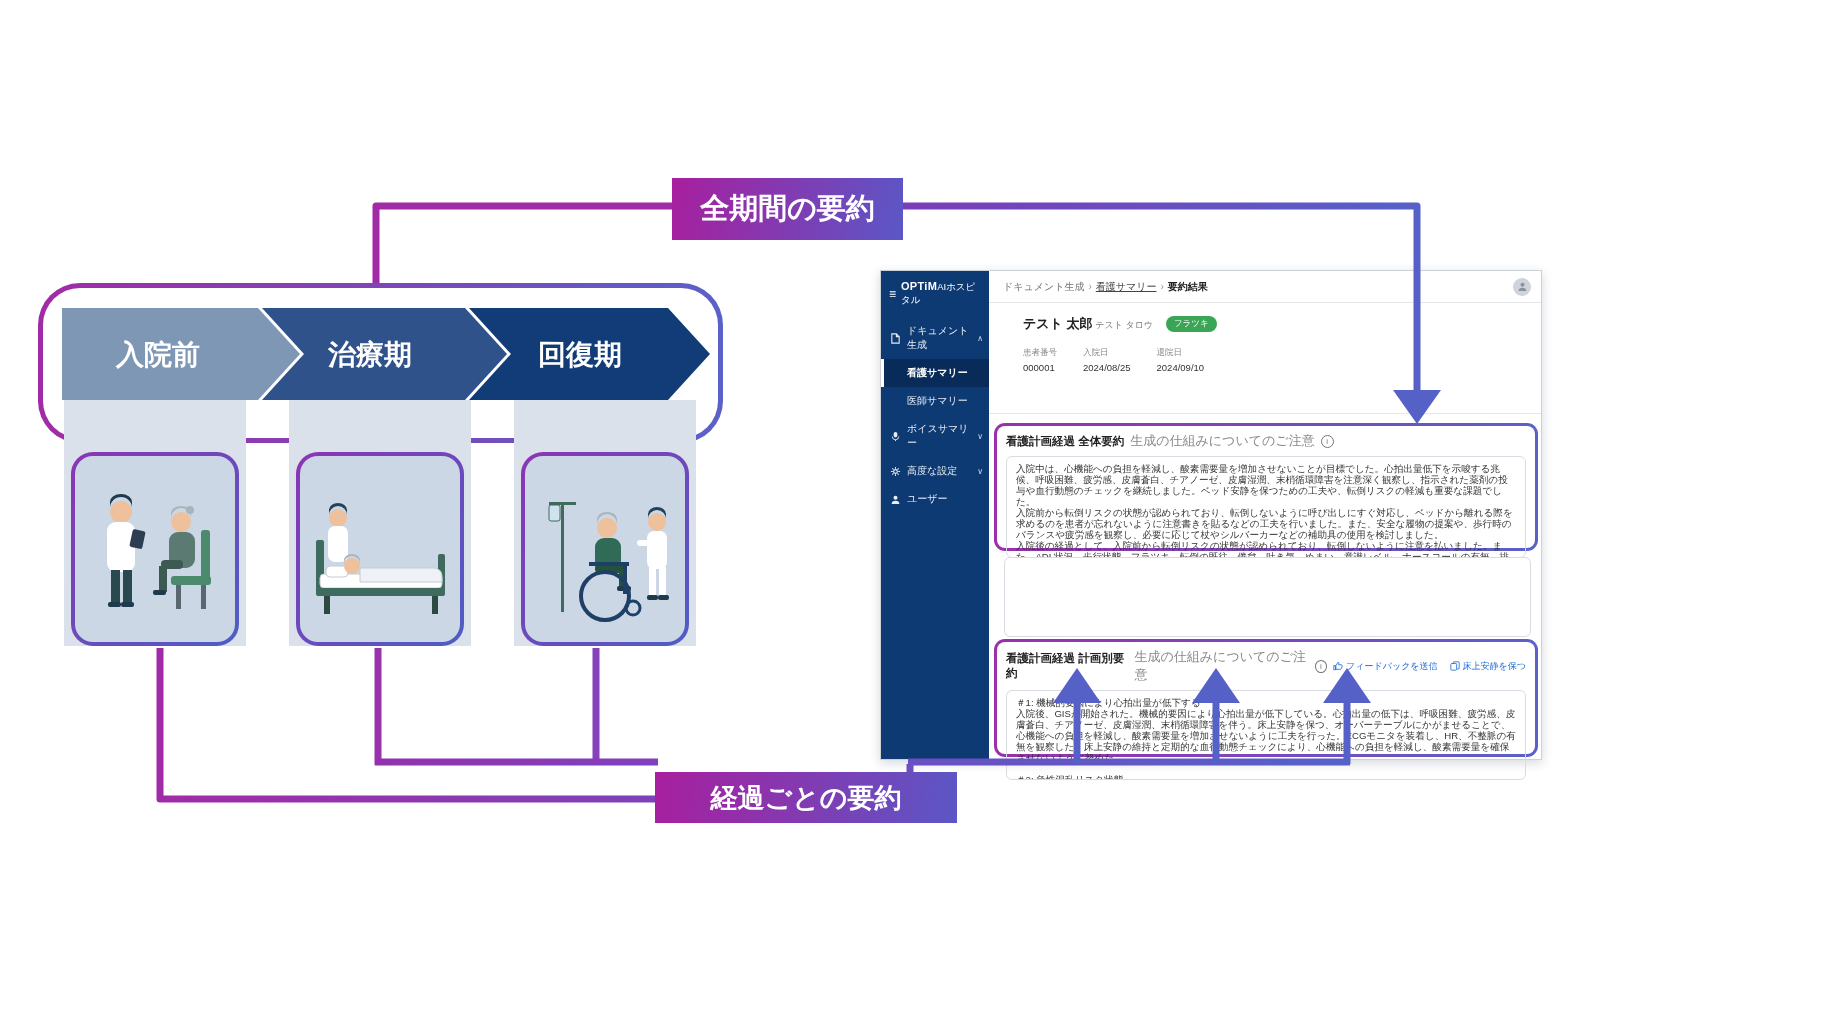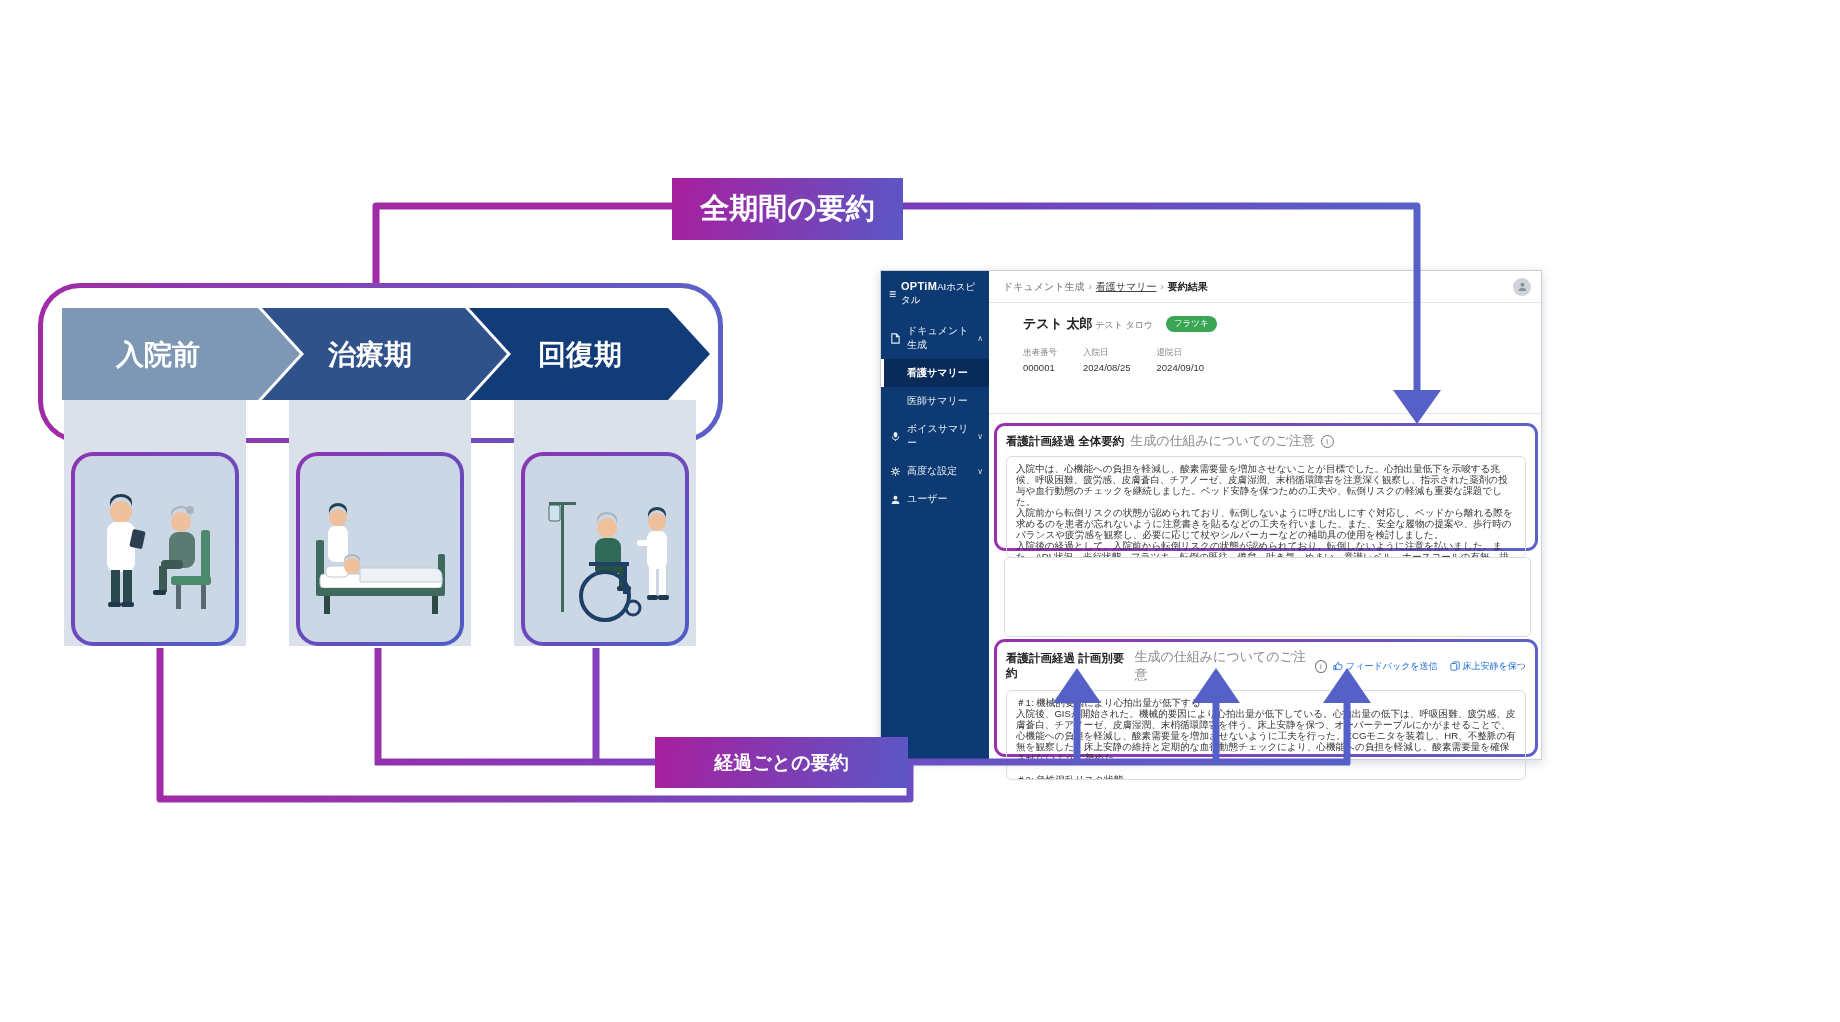--- a/index.html
+++ b/index.html
@@ -8,21 +8,21 @@
 
   
   .main-title{position:absolute;left:0;top:70px;width:1580px;text-align:center;
     font-size:34px;font-weight:bold;color:#1b3a75;letter-spacing:1px;}
 
   
   .grad-label{position:absolute;display:flex;align-items:center;justify-content:center;
     background:linear-gradient(100deg,#a81f9e 0%,#5b57c6 100%);
     color:#fff;font-weight:bold;z-index:6;}
   #label-top{left:672px;top:178px;width:231px;height:62px;font-size:29px;}
-  #label-bottom{left:655px;top:737px;width:253px;height:51px;font-size:19px;}
+  #label-bottom{left:655px;top:772px;width:302px;height:51px;font-size:27px;}
 
   
   .phase-frame{position:absolute;left:38px;top:283px;width:675px;height:150px;
     border:5px solid transparent;border-radius:42px;
     background:linear-gradient(#fff,#fff) padding-box,
                linear-gradient(90deg,#a12ba6,#5a61c8) border-box;z-index:1;}
 
   
   .phase-col{position:absolute;top:400px;height:246px;width:182px;background:#dae1eb;z-index:2;}
   .panel{position:absolute;top:452px;width:168px;height:194px;box-sizing:border-box;padding:4px;

